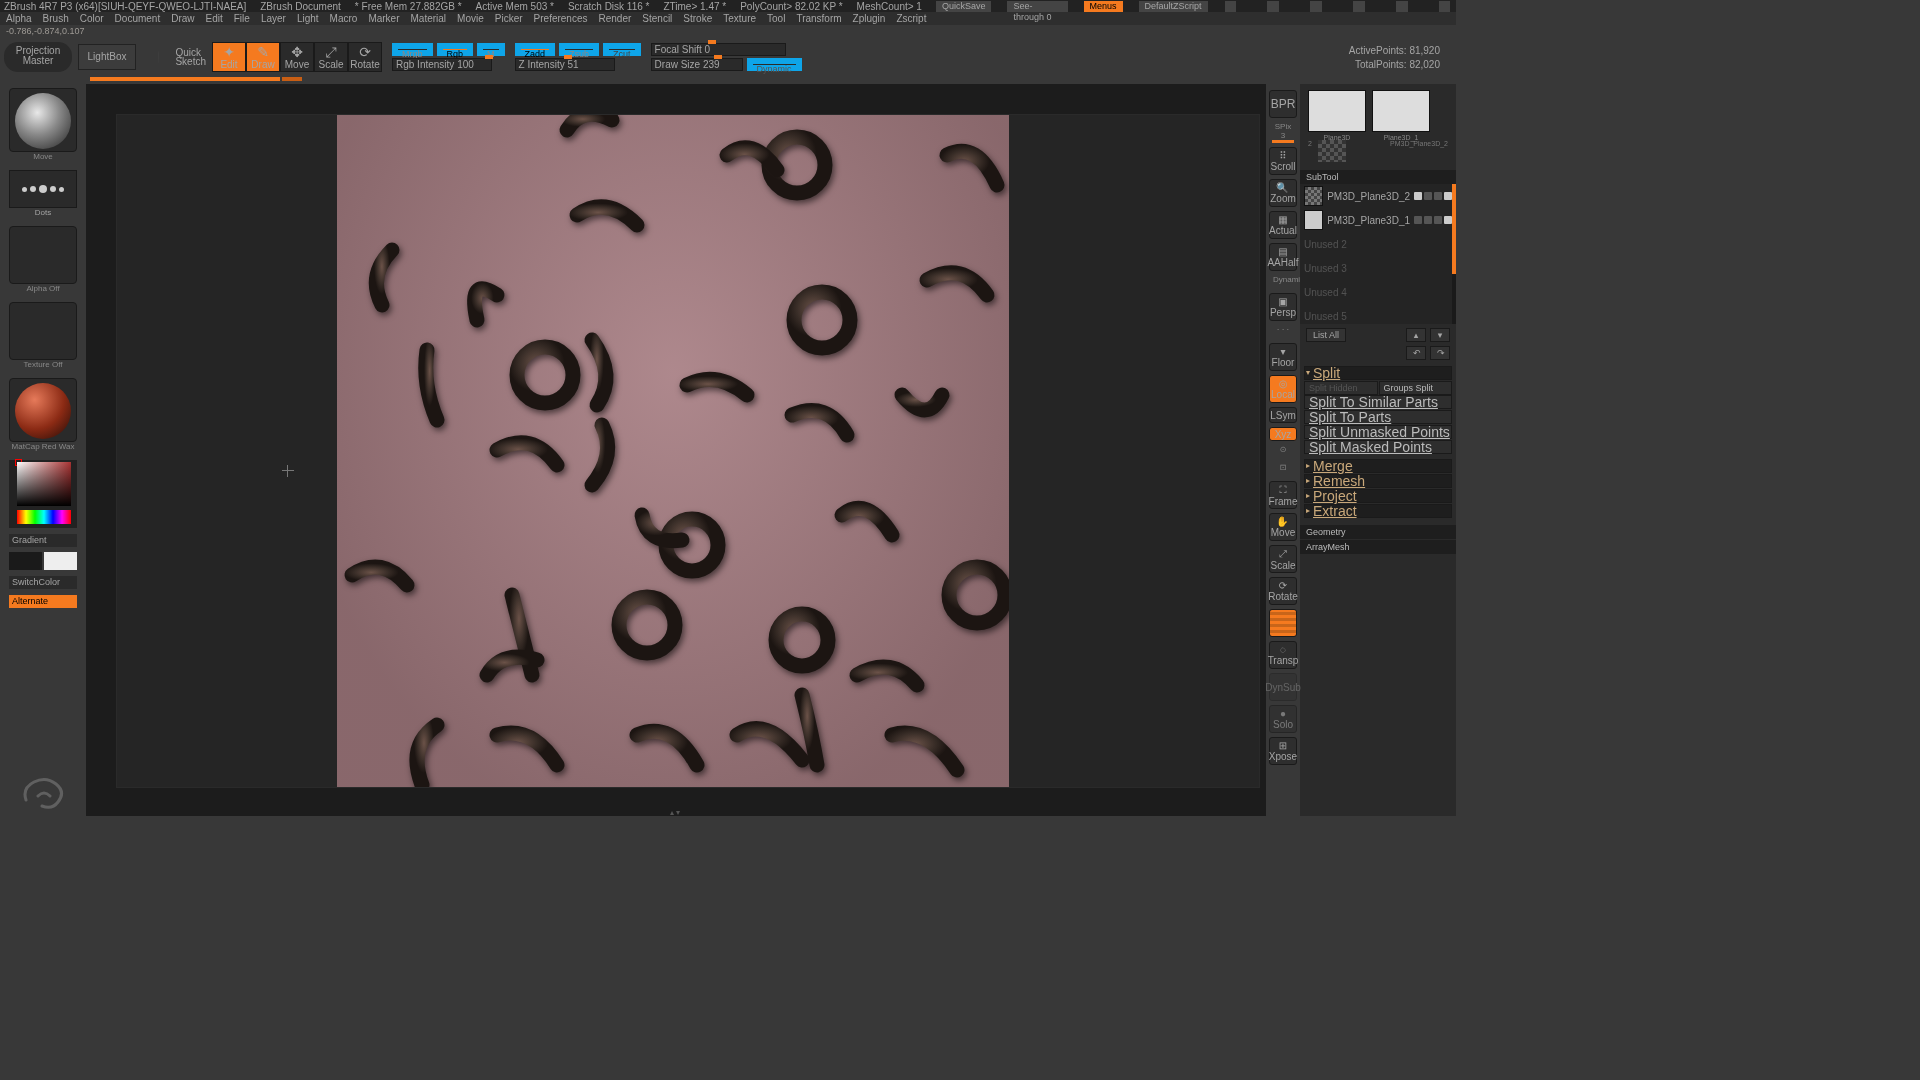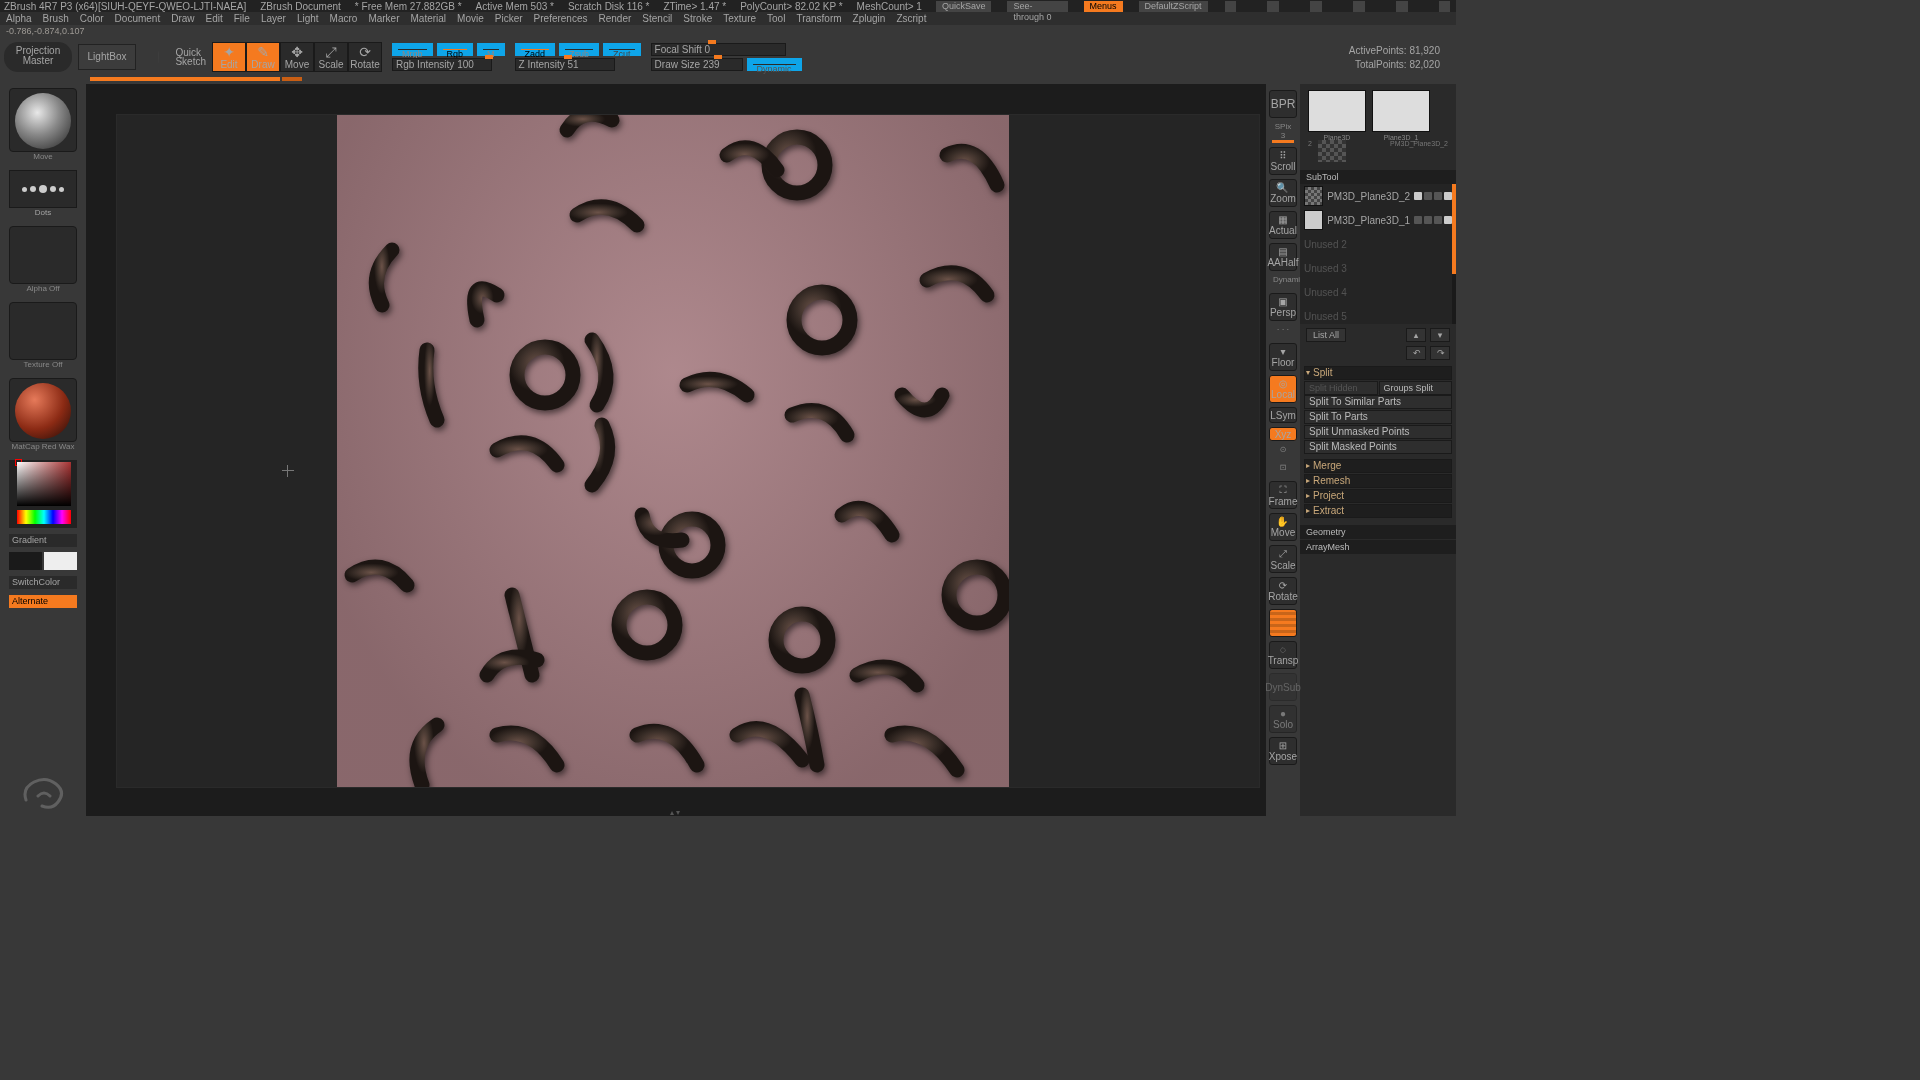--- a/index.html
+++ b/index.html
@@ -104,21 +104,21 @@
 
 .listall { display:flex; gap:4px; padding:4px 6px; }
 .listall .la { height:14px; background:#333; font-size:9px; line-height:13px; padding:0 6px; border:1px solid #1a1a1a; }
 .listall .ar { width:20px; text-align:center; }
 
 .opsgrid { display:grid; grid-template-columns:1fr 1fr; gap:1px; padding:2px 4px; }
 .opsgrid .op { height:14px; background:#2e2e2e; border:1px solid #1a1a1a; font-size:9px; line-height:12px; padding-left:4px; color:#bbb; }
 .opsgrid .op.dim { color:#555; }
 
 .section { padding:2px 4px; }
-.section .srow { height:14px; background:#2e2e2e; border:1px solid #1a1a1a; font-size:10px; line-height:12px; padding-left:4px; color:#bbb; margin-bottom:1px; position:relative; }
+.section .srow { height:14px; background:#2e2e2e; border:1px solid #1a1a1a; font-size:14px; line-height:12px; padding-left:4px; color:#bbb; margin-bottom:1px; position:relative;text-decoration:underline; }
 .section .srow.hd { background:#1e1e1e; color:#c9a87a; padding-left:8px; }
 .section .srow.hd::before{content:"▸";position:absolute;left:1px;color:#c9a87a;font-size:8px;}
 .section .srow.hd.open::before{content:"▾";}
 .section .grid2 { display:grid; grid-template-columns:1fr 1fr; gap:1px; }
 .section .grid2 .op { height:14px; background:#2e2e2e; border:1px solid #1a1a1a; font-size:9px; line-height:12px; padding-left:4px; color:#bbb; }
 .section .grid2 .op.dim{color:#555;}
 </style>
 </head>
 <body>
 

